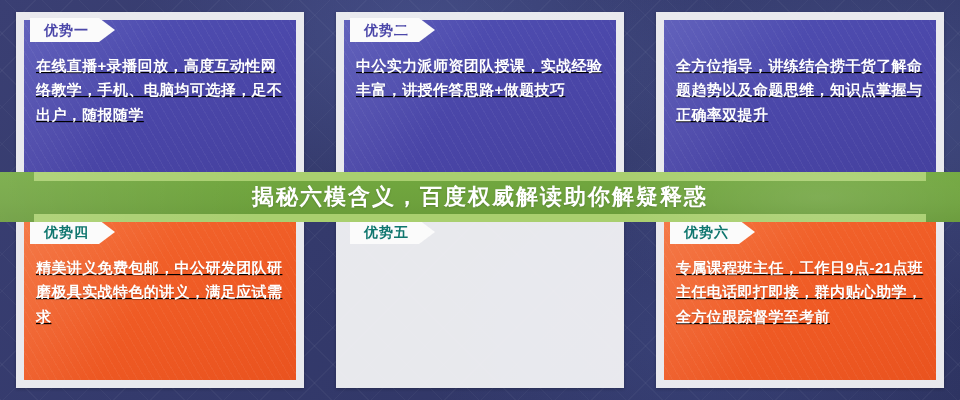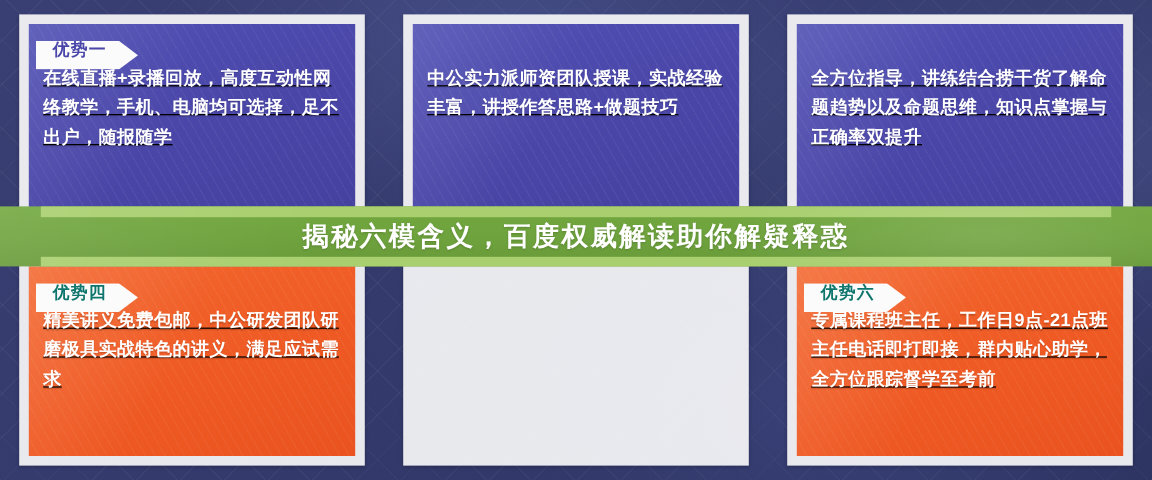--- a/index.html
+++ b/index.html
@@ -113,24 +113,25 @@
         rgba(255,255,255,0.045) 1px,
         rgba(255,255,255,0) 1px,
         rgba(255,255,255,0) 7px);
     pointer-events: none;
   }
 
   
   .tag {
     position: absolute;
     left: 14px;
-    top: 22px;
+    top: 6px;
     height: 24px;
     padding: 0 26px 0 14px;
     display: flex;
+    align-items: center;
     background: #fbfbfb;
     clip-path: polygon(0 0, calc(100% - 16px) 0, 100% 50%, calc(100% - 16px) 100%, 0 100%);
     z-index: 3;
   }
   .tag-label {
     font-size: 14px;
     font-weight: bold;
     letter-spacing: 1px;
     line-height: 1;
     white-space: nowrap;
@@ -223,20 +224,23 @@
           <span class="tag-label blue">优势一</span>
         </div>
       </div>
     </div>
 
     <div class="card-slot row1">
       <div class="card">
         <div class="panel blue">
           <p class="body-text">中公实力派师资团队授课，实战经验丰富，讲授作答思路+做题技巧</p>
         </div>
+        <div class="tag">
+          <span class="tag-label blue">优势二</span>
+        </div>
       </div>
     </div>
 
     <div class="card-slot row1">
       <div class="card">
         <div class="panel blue">
           <p class="body-text">全方位指导，讲练结合捞干货了解命题趋势以及命题思维，知识点掌握与正确率双提升</p>
         </div>
       </div>
     </div>
@@ -247,20 +251,23 @@
           <p class="body-text">精美讲义免费包邮，中公研发团队研磨极具实战特色的讲义，满足应试需求</p>
         </div>
         <div class="tag">
           <span class="tag-label orange">优势四</span>
         </div>
       </div>
     </div>
 
     <div class="card-slot row2">
       <div class="card">
+        <div class="tag">
+          <span class="tag-label orange">优势五</span>
+        </div>
       </div>
     </div>
 
     <div class="card-slot row2">
       <div class="card">
         <div class="panel orange">
           <p class="body-text">专属课程班主任，工作日9点-21点班主任电话即打即接，群内贴心助学，全方位跟踪督学至考前</p>
         </div>
         <div class="tag">
           <span class="tag-label orange">优势六</span>

